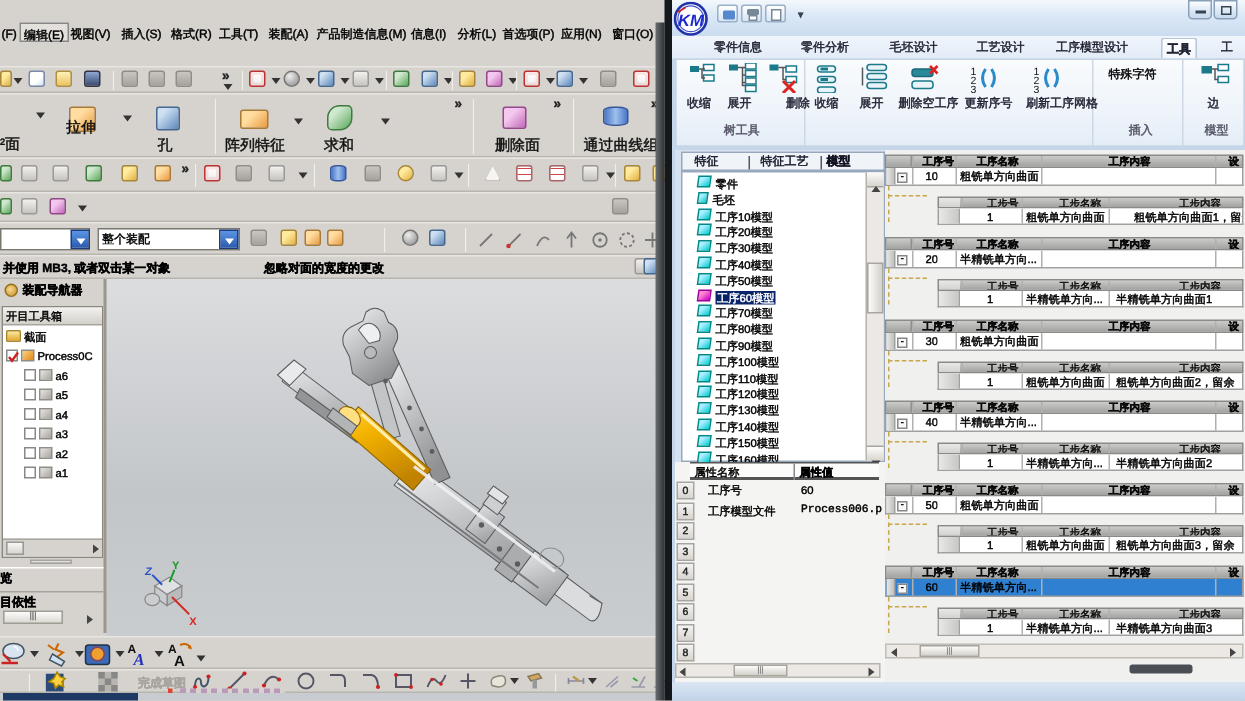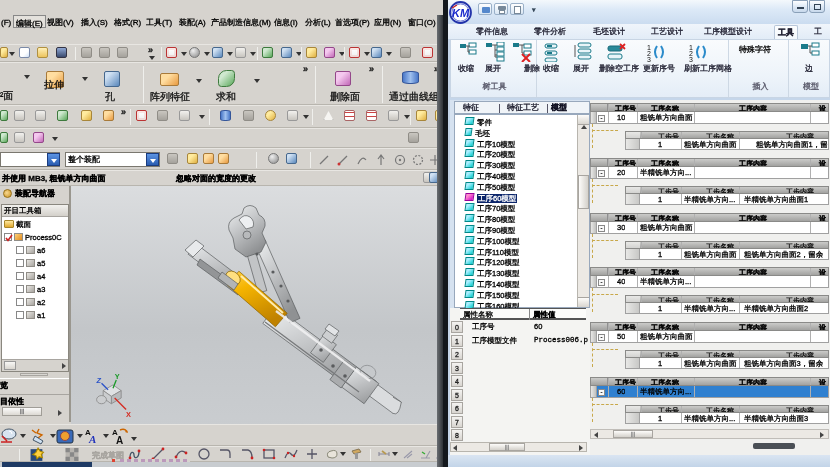--- a/index.html
+++ b/index.html
@@ -238,21 +238,21 @@
         <circle cx="7" cy="7" r="1.2" fill="#777"></circle>
       </svg>
   <svg class="stk" style="left:411px;top:4px" viewBox="0 0 14 14">
         <circle cx="7" cy="7" r="4.5" fill="none" stroke="#777" stroke-width="1.2" stroke-dasharray="2 1.5"></circle>
       </svg>
   <svg class="stk" style="left:428px;top:4px" viewBox="0 0 14 14">
         <path d="M7 2 L7 12 M2 7 L12 7" stroke="#777" stroke-width="1.2"></path>
       </svg>
  </div>
  <div class="tb" id="tbStat" style="left:0;top:170px;width:443px;height:16px">
-  <span style="position:absolute;left:2px;top:2px;font-size:8px;font-weight:bold;white-space:nowrap">并使用 MB3, 粗铣单方向曲面</span>
+  <span style="position:absolute;left:2px;top:2px;font-size:8px;font-weight:bold;white-space:nowrap">并使用 MB3, 或者双击某一对象</span>
   <span style="position:absolute;left:176px;top:2px;font-size:8px;font-weight:bold;white-space:nowrap">忽略对面的宽度的更改</span>
   <span class="ic i-pane" style="left:423px;top:1px"></span>
   <span class="ic i-cube" style="left:429px;top:1px;width:11px;height:11px"></span>
  </div>
  <div id="vp">
   <svg width="366" height="260" viewBox="0 0 366 260">
    <defs>
     <linearGradient id="met" x1="0" y1="0" x2="0.55" y2="1">
      <stop offset="0" stop-color="#f0f2f3"></stop>
             <stop offset="0.45" stop-color="#c6c8ca"></stop>

